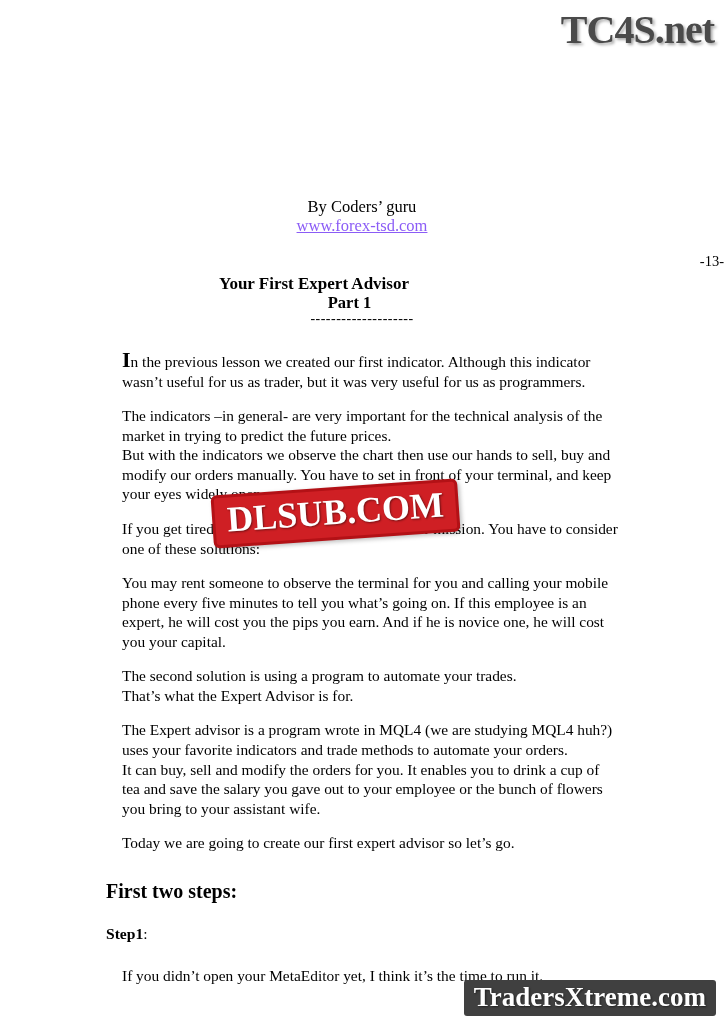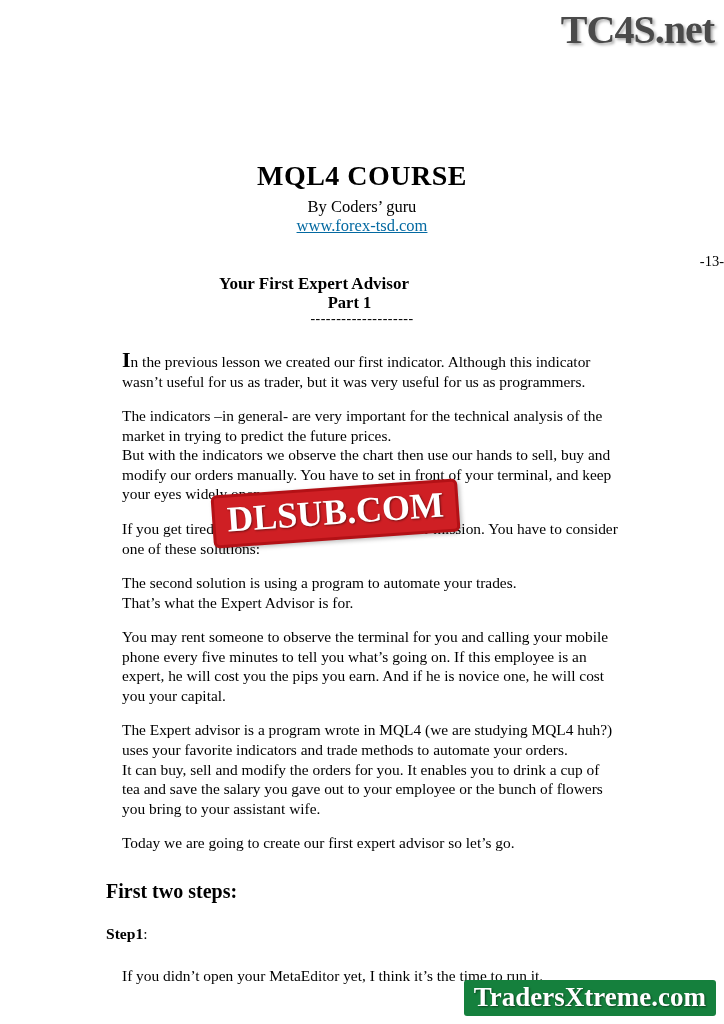--- a/index.html
+++ b/index.html
@@ -31,21 +31,21 @@
     margin-left: 8px;
   }
   .wm-bottomright {
     position: absolute;
     bottom: 8px;
     right: 8px;
     font-family: "Liberation Serif", serif;
     font-weight: bold;
     font-size: 27px;
     color: #ffffff;
-    background: #15803d;
+    background: #404040;
     padding: 2px 10px 3px 10px;
     border-radius: 3px;
     white-space: nowrap;
     text-shadow: 1px 1px 2px rgba(0,0,0,0.5);
   }
   .wm-center {
     position: absolute;
     left: 212px;
     top: 487px;
     transform: rotate(-4deg);
@@ -91,21 +91,21 @@
   }
   .weblink {
     position: absolute;
     left: 0;
     top: 216px;
     width: 724px;
     text-align: center;
     font-size: 16.5px;
   }
   .weblink a {
-    color: #0369a1;
+    color: #8b5cf6;
     text-decoration: underline;
   }
   .lesson-num {
     position: absolute;
     left: 0;
     top: 253px;
     width: 724px;
     text-align: right;
     font-size: 14.5px;
   }
@@ -164,45 +164,44 @@
   }
   .step-head b { font-weight: bold; }
 </style>
 </head>
 <body>
 
 <div class="page">
 
   <div class="wm-topright">TC4S.net</div>
 
-  <div class="doc-title">MQL4 COURSE</div>
   <div class="byline">By Coders’ guru</div>
   <div class="weblink">
     <a href="#">www.forex-tsd.com</a>
   </div>
 
   <div class="lesson-num">-13-</div>
   <div class="lesson-title">Your First Expert Advisor</div>
   <div class="lesson-part">Part 1</div>
   <div class="divider">--------------------</div>
 
   <div class="content">
 
     <p><span class="dropcap">I</span><span>n the previous lesson we created our first indicator. Although this indicator wasn’t useful for us as trader, but it was very useful for us as programmers.</span></p>
 
     <p style="white-space: pre-line;">The indicators –in general- are very important for the technical analysis of the market in trying to predict the future prices.
 But with the indicators we observe the chart then use our hands to sell, buy and modify our orders manually. You have to set in front of your terminal, and keep your eyes widely open.</p>
 
     <p>If you get tired, want to sleep or you have another mission. You have to consider one of these solutions:</p>
 
+    <p>You may rent someone to observe the terminal for you and calling your mobile phone every five minutes to tell you what’s going on. If this employee is an expert, he will cost you the pips you earn. And if he is novice one, he will cost you your capital.</p>
+
     <p style="white-space: pre-line;">The second solution is using a program to automate your trades.
 That’s what the Expert Advisor is for.</p>
 
-    <p>You may rent someone to observe the terminal for you and calling your mobile phone every five minutes to tell you what’s going on. If this employee is an expert, he will cost you the pips you earn. And if he is novice one, he will cost you your capital.</p>
-
     <p style="white-space: pre-line;">The Expert advisor is a program wrote in MQL4 (we are studying MQL4 huh?) uses your favorite indicators and trade methods to automate your orders.
 It can buy, sell and modify the orders for you. It enables you to drink a cup of tea and save the salary you gave out to your employee or the bunch of flowers you bring to your assistant wife.</p>
 
     <p>Today we are going to create our first expert advisor so let’s go.</p>
 
     <div class="section-head">First two steps:</div>
 
     <div class="step-head"><b>Step1</b><span>:</span></div>
 
     <p>If you didn’t open your MetaEditor yet, I think it’s the time to run it.</p>

